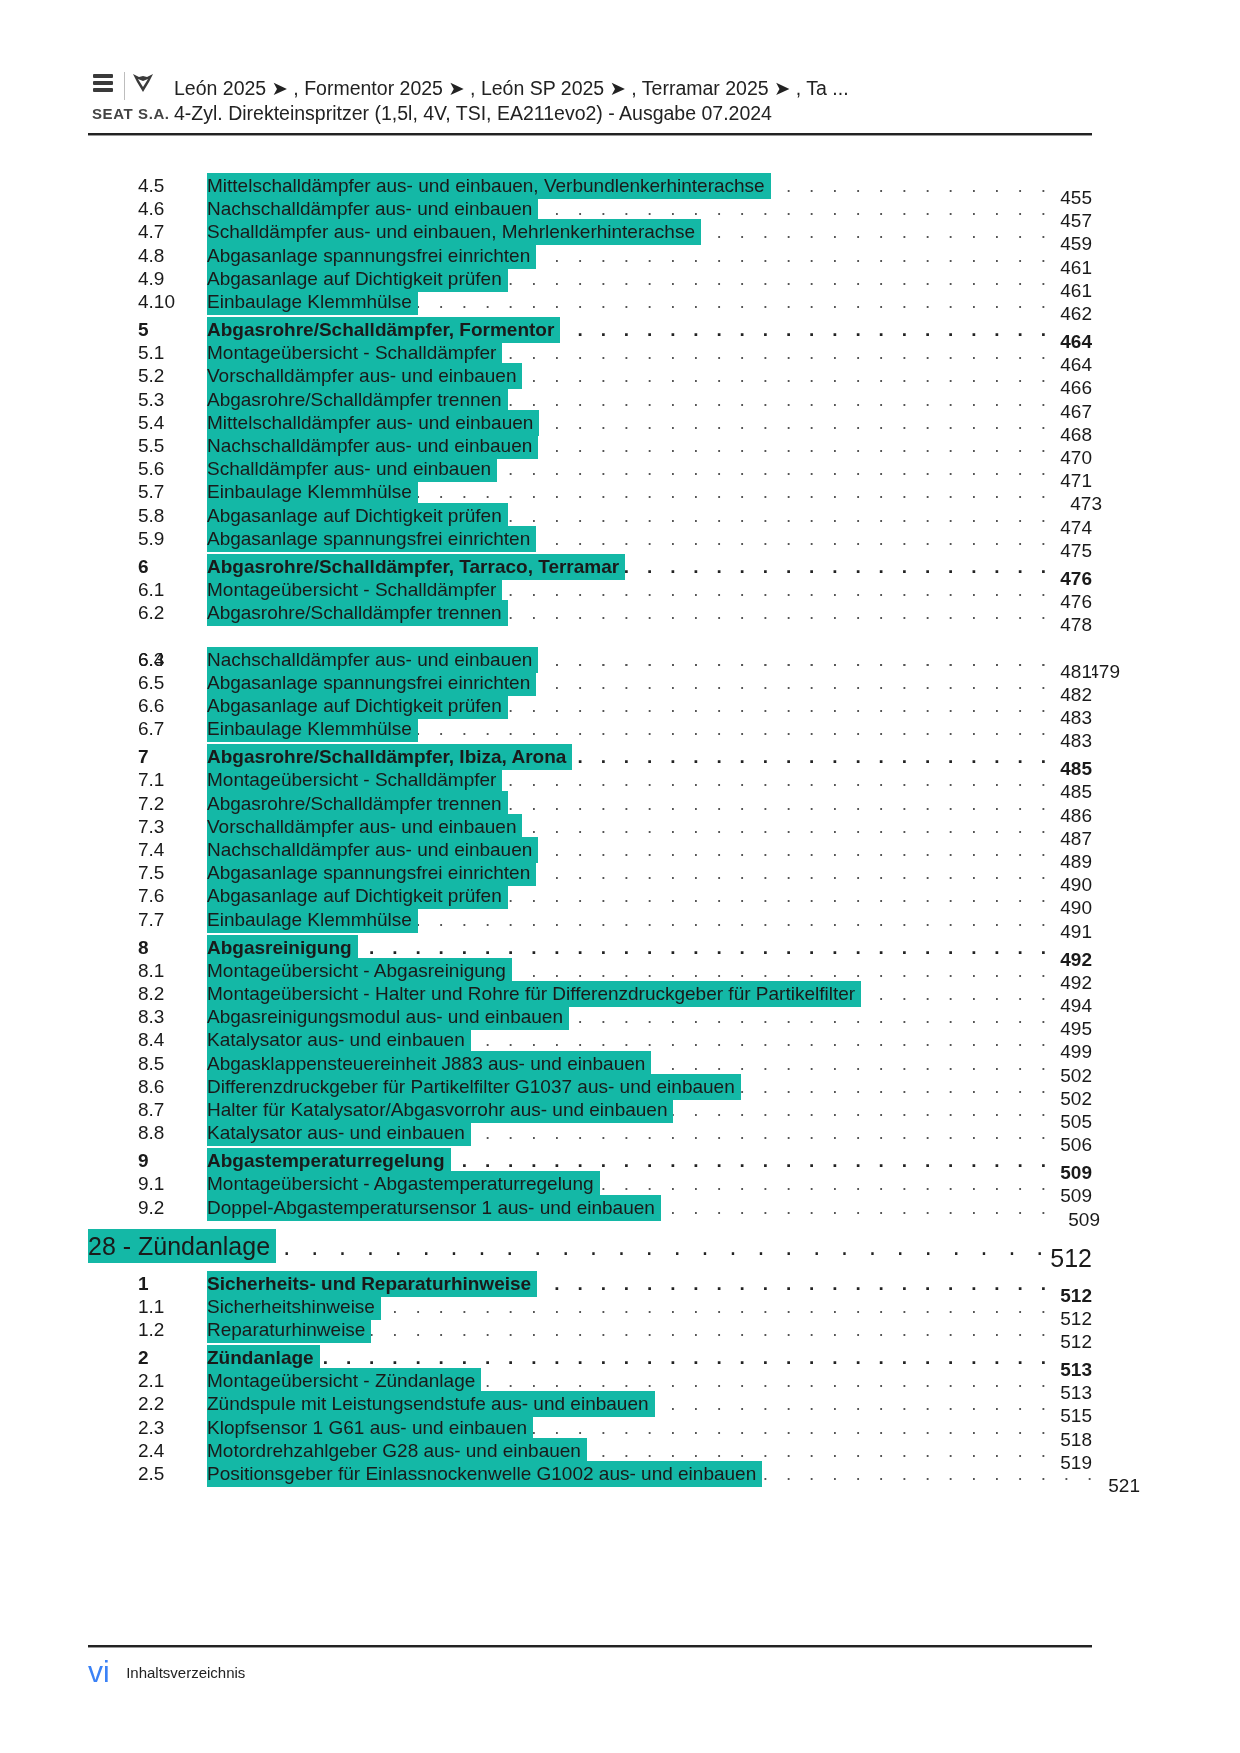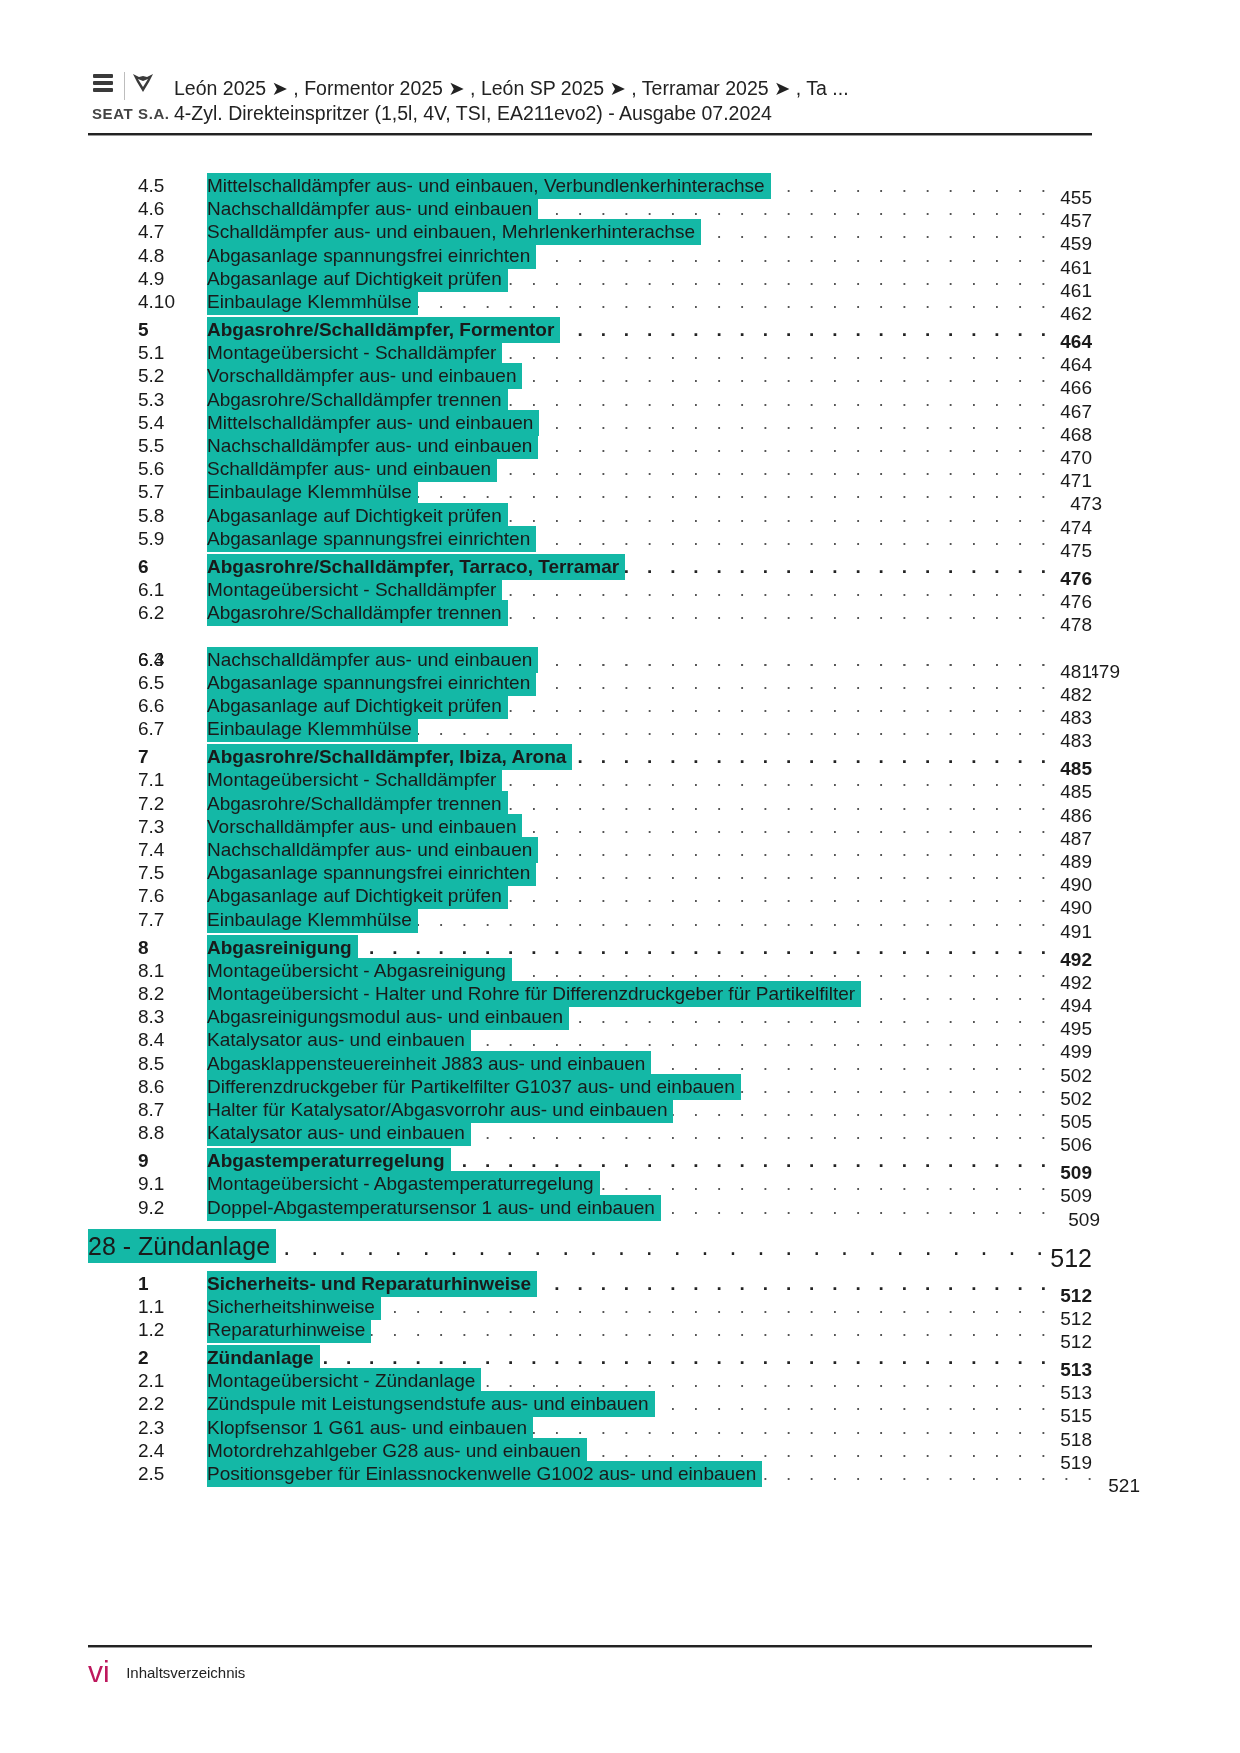--- a/index.html
+++ b/index.html
@@ -23,21 +23,21 @@
   .toc-row .leader { position:absolute; left:207px; right:163px; top:0; overflow:hidden; white-space:nowrap; color:#555; letter-spacing:6.3px; text-align:right; z-index:1; }
   .toc-row .page { position:absolute; right:148px; top:0; background:#fff; padding-left:6px; z-index:2; text-align:right;margin-top:12px; }
   .toc-row.section { font-weight:bold; }
   .toc-row.section .leader { font-weight:bold; color:#222; }
   .toc-row.chapter { font-size:25px; height:34px; line-height:34px; }
   .toc-row.chapter .title { left:88px; }
   .toc-row.chapter .leader { left:88px; right:163px; letter-spacing:7px; color:#222; }
   .toc-row.chapter .page { right:148px; }
 
   .footer { position:absolute; left:88px; top:1652px; height:40px; white-space:nowrap; }
-  .footer .pageno { font-size:30px; line-height:40px; color:#be185d; }
+  .footer .pageno { font-size:30px; line-height:40px; color:#3b82f6; }
   .footer .label { font-size:15px; margin-left:12px; color:#222; vertical-align:4px; }
 </style>
 </head>
 <body>
 
 <div class="header">
   <div class="logo">
     <div class="seat-s">
         <i></i>
         <i></i>

